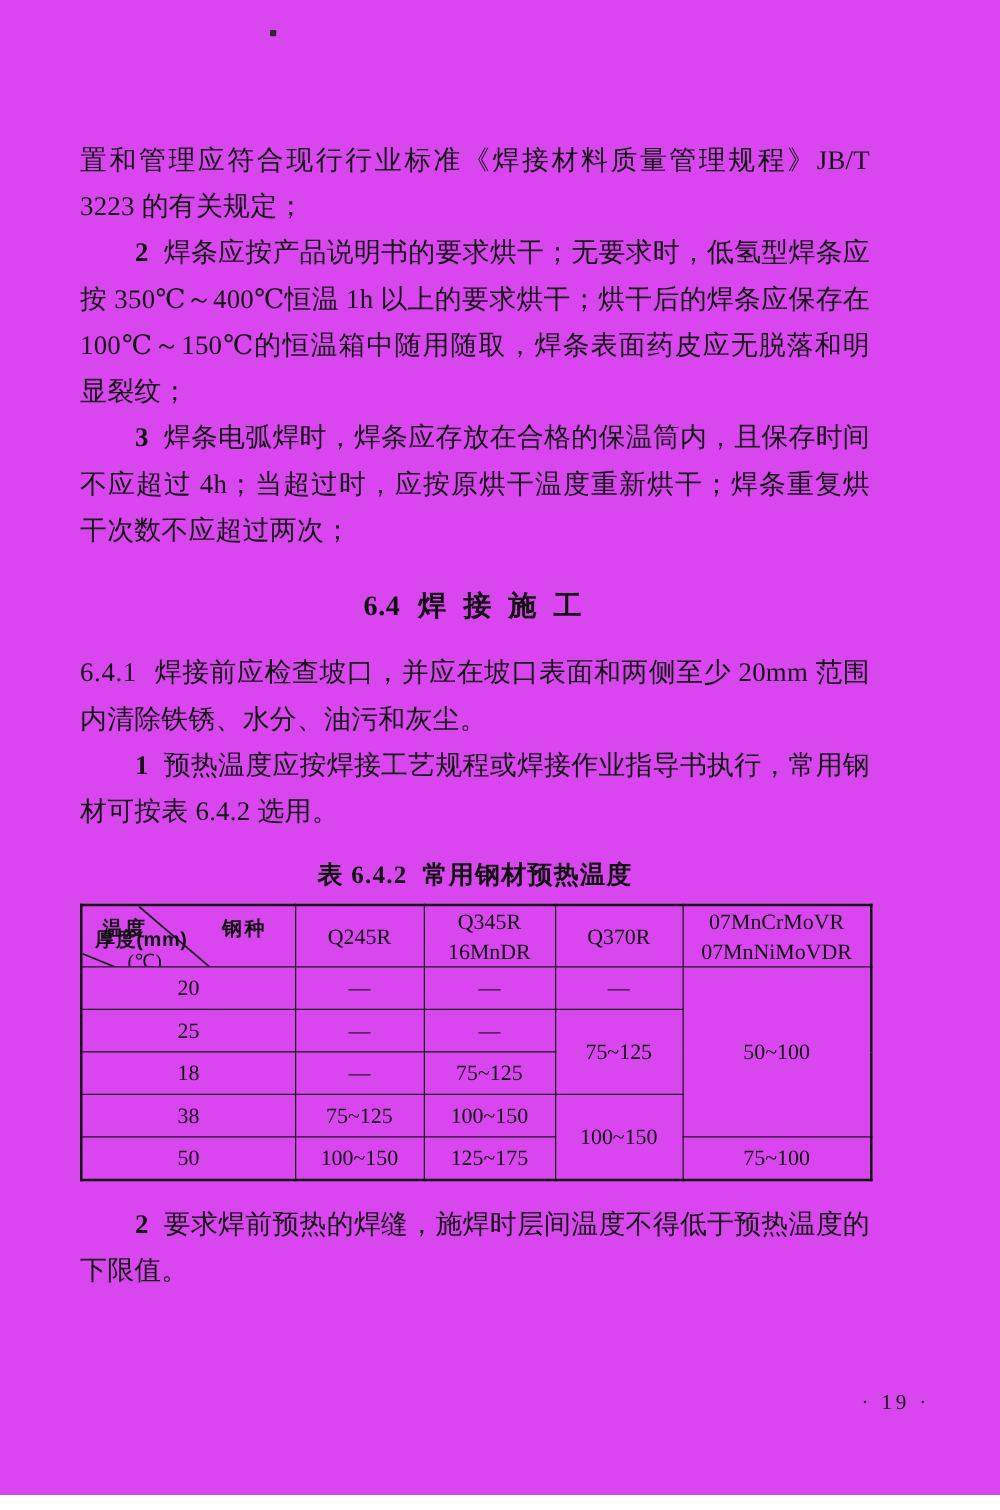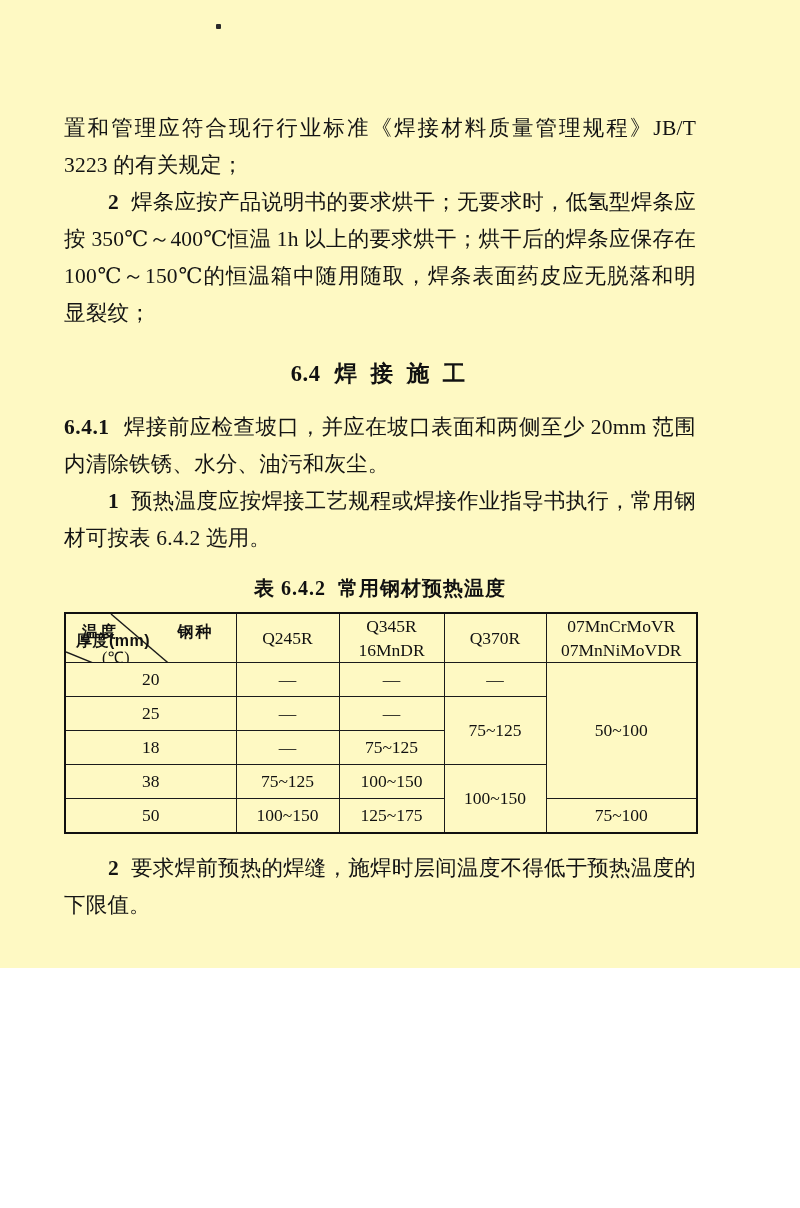--- a/index.html
+++ b/index.html
@@ -7,22 +7,22 @@
     padding: 0;
     background: #ffffff;
   }
   body {
     font-family: "Liberation Serif", "DejaVu Serif", serif;
     color: #111111;
   }
   .page {
     position: relative;
     width: 800px;
-    height: 968px;
-    background: #fef9c3;
+    height: 1196px;
+    background: #d946ef;
     overflow: hidden;
   }
   .speck {
     position: absolute;
     left: 216px;
     top: 24px;
     width: 5px;
     height: 5px;
     background: #2b2b2b;
     border-radius: 1px;
@@ -42,21 +42,21 @@
     text-justify: inter-ideograph;
     color: #141414;
   }
   p.indent { text-indent: 44px; }
   .num {
     font-weight: bold;
     font-family: "Liberation Serif", serif;
     padding-right: 12px;
   }
   .clause-no {
-    font-weight: bold;
+    font-weight: normal;
     letter-spacing: 0.5px;
     padding-right: 14px;
   }
   h2.section {
     margin: 26px 0 20px 0;
     text-align: center;
     font-size: 22.5px;
     font-weight: bold;
     letter-spacing: 4px;
   }
@@ -136,20 +136,21 @@
 <div class="page">
 
   <div class="speck"></div>
 
   <div class="content">
 
     <p>置和管理应符合现行行业标准《焊接材料质量管理规程》JB/T 3223 的有关规定；</p>
 
     <p class="indent"><span class="num">2</span><span>焊条应按产品说明书的要求烘干；无要求时，低氢型焊条应按 350℃～400℃恒温 1h 以上的要求烘干；烘干后的焊条应保存在 100℃～150℃的恒温箱中随用随取，焊条表面药皮应无脱落和明显裂纹；</span></p>
 
+    <p class="indent"><span class="num">3</span><span>焊条电弧焊时，焊条应存放在合格的保温筒内，且保存时间不应超过 4h；当超过时，应按原烘干温度重新烘干；焊条重复烘干次数不应超过两次；</span></p>
 
 
     <h2 class="section"><span class="sec-num">6.4</span><span>焊 接 施 工</span></h2>
 
     <p><span class="clause-no">6.4.1</span><span>焊接前应检查坡口，并应在坡口表面和两侧至少 20mm 范围内清除铁锈、水分、油污和灰尘。</span></p>
 
 
     <p class="indent"><span class="num">1</span><span>预热温度应按焊接工艺规程或焊接作业指导书执行，常用钢材可按表 6.4.2 选用。</span></p>
 
     <div class="table-caption"><span class="cap-num">表 6.4.2</span><span>常用钢材预热温度</span></div>

